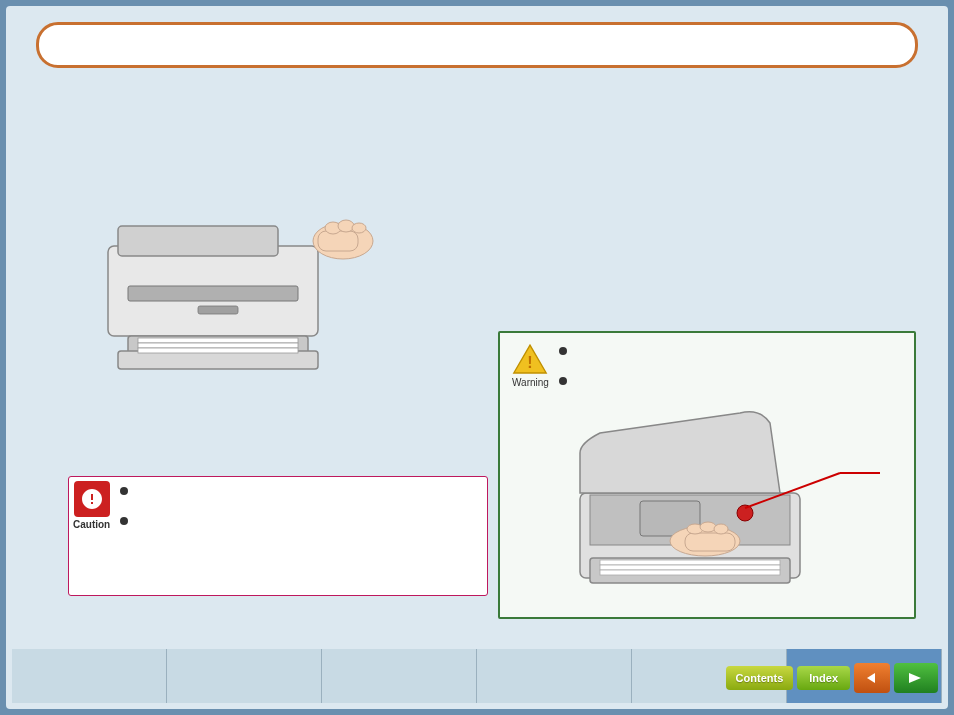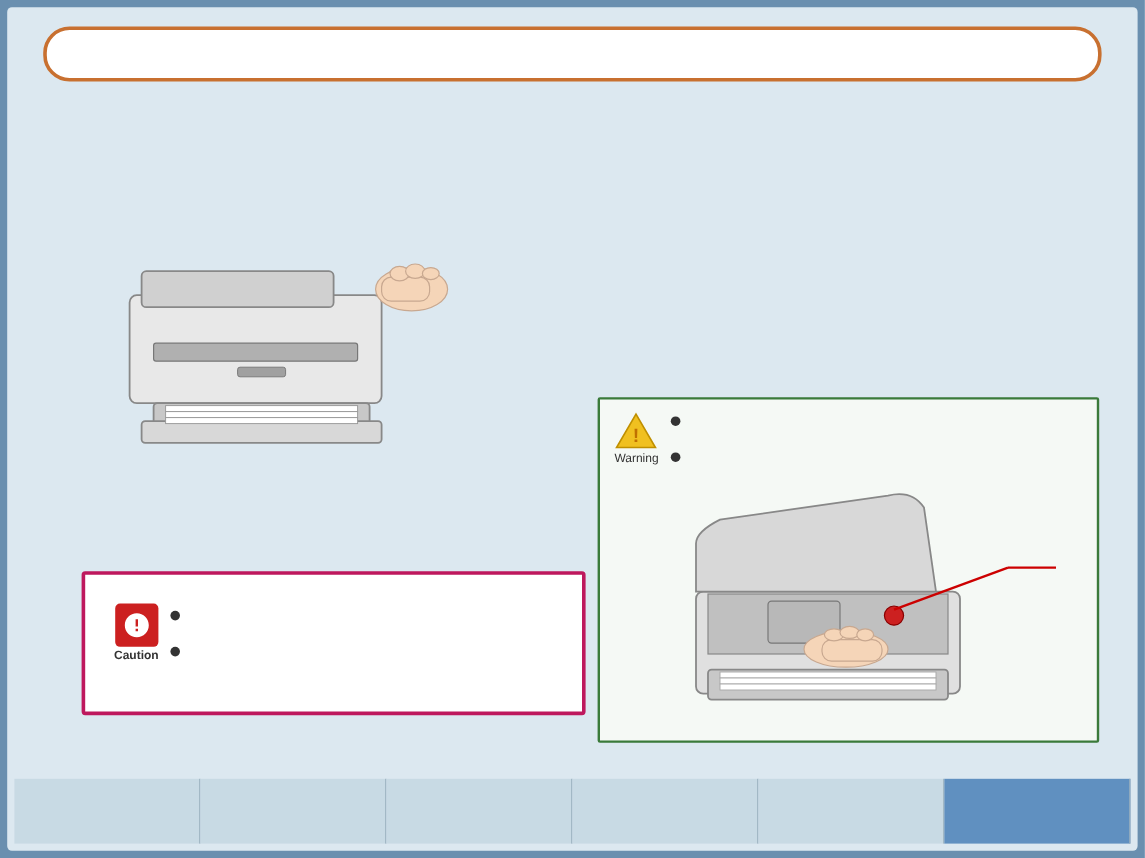--- a/index.html
+++ b/index.html
@@ -53,26 +53,26 @@
       height: 200px;
     }
 
     
     .caution-box {
       position: absolute;
       top: 390px;
       left: 50px;
       width: 420px;
       height: 120px;
-      border: 3px solid #be185d;
+      border: 1px solid #be185d;
       background: white;
       border-radius: 3px;
       display: flex;
       align-items: flex-start;
-      padding: 24px;
+      padding: 4px;
       gap: 10px;
     }
 
     .caution-icon {
       display: flex;
       flex-direction: column;
       align-items: center;
       gap: 2px;
       flex-shrink: 0;
     }
@@ -378,14 +378,28 @@
 
   <div class="bottom-tabs">
     <div class="bottom-tab"></div>
     <div class="bottom-tab"></div>
     <div class="bottom-tab"></div>
     <div class="bottom-tab"></div>
     <div class="bottom-tab"></div>
     <div class="bottom-tab active"></div>
   </div>
 
+  <div class="nav-buttons">
+    <button class="nav-btn-contents">Contents</button>
+    <button class="nav-btn-index">Index</button>
+    <button class="nav-btn-prev">
+      <svg width="14" height="14" viewBox="0 0 14 14">
+        <polygon points="10,2 2,7 10,12" fill="white"></polygon>
+      </svg>
+    </button>
+    <button class="nav-btn-next">
+      <svg width="18" height="14" viewBox="0 0 18 14">
+        <polygon points="2,2 14,7 2,12" fill="white"></polygon>
+      </svg>
+    </button>
+  </div>
 
 </div>
 
 </body></html>

